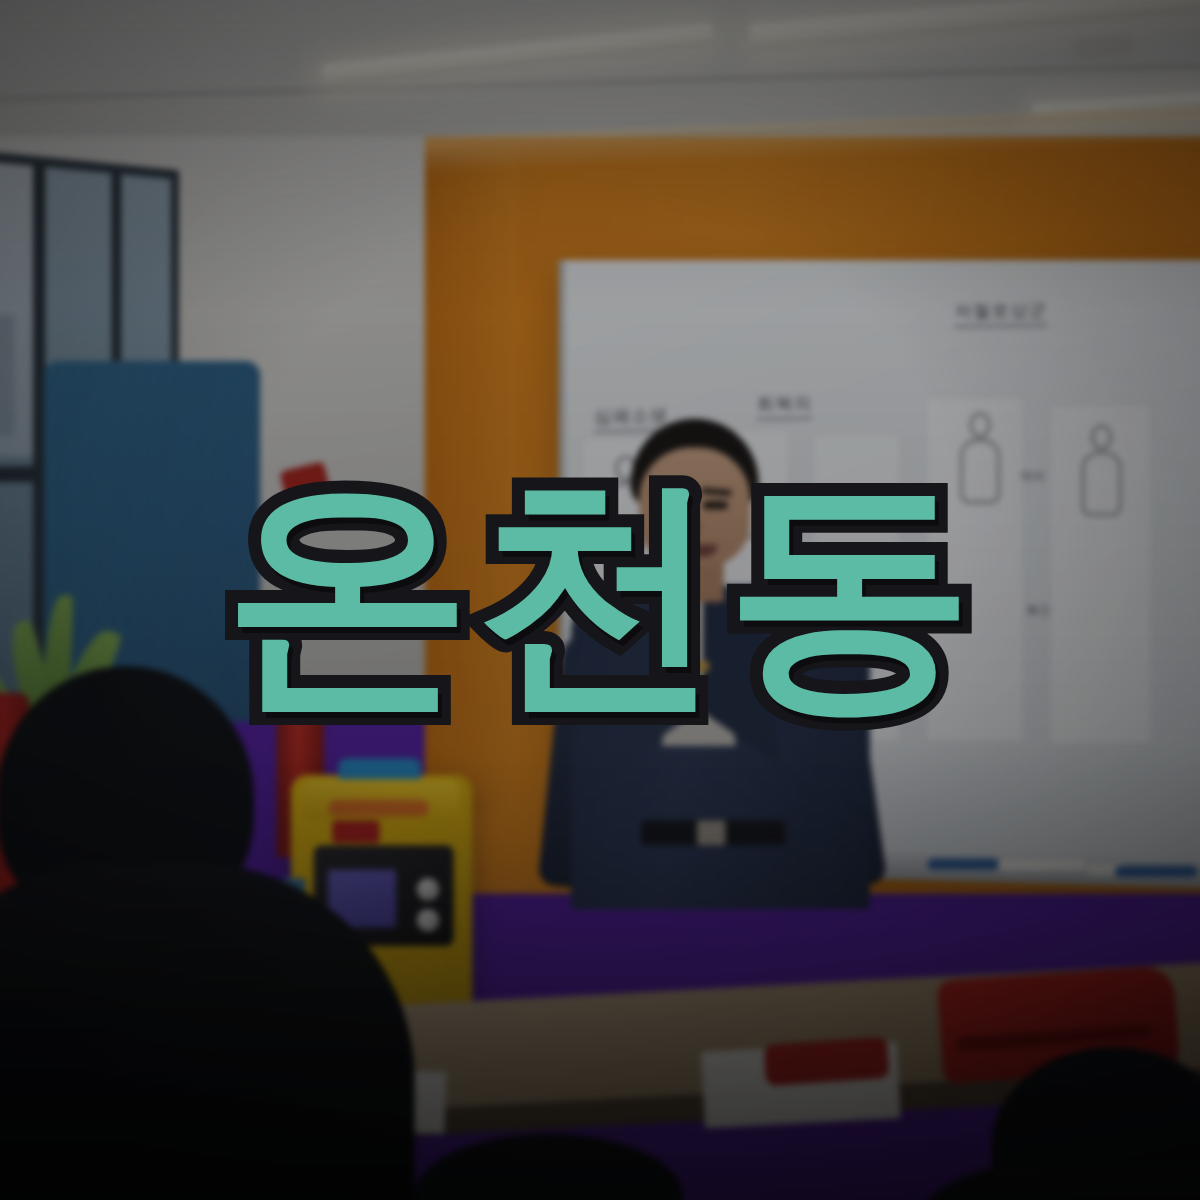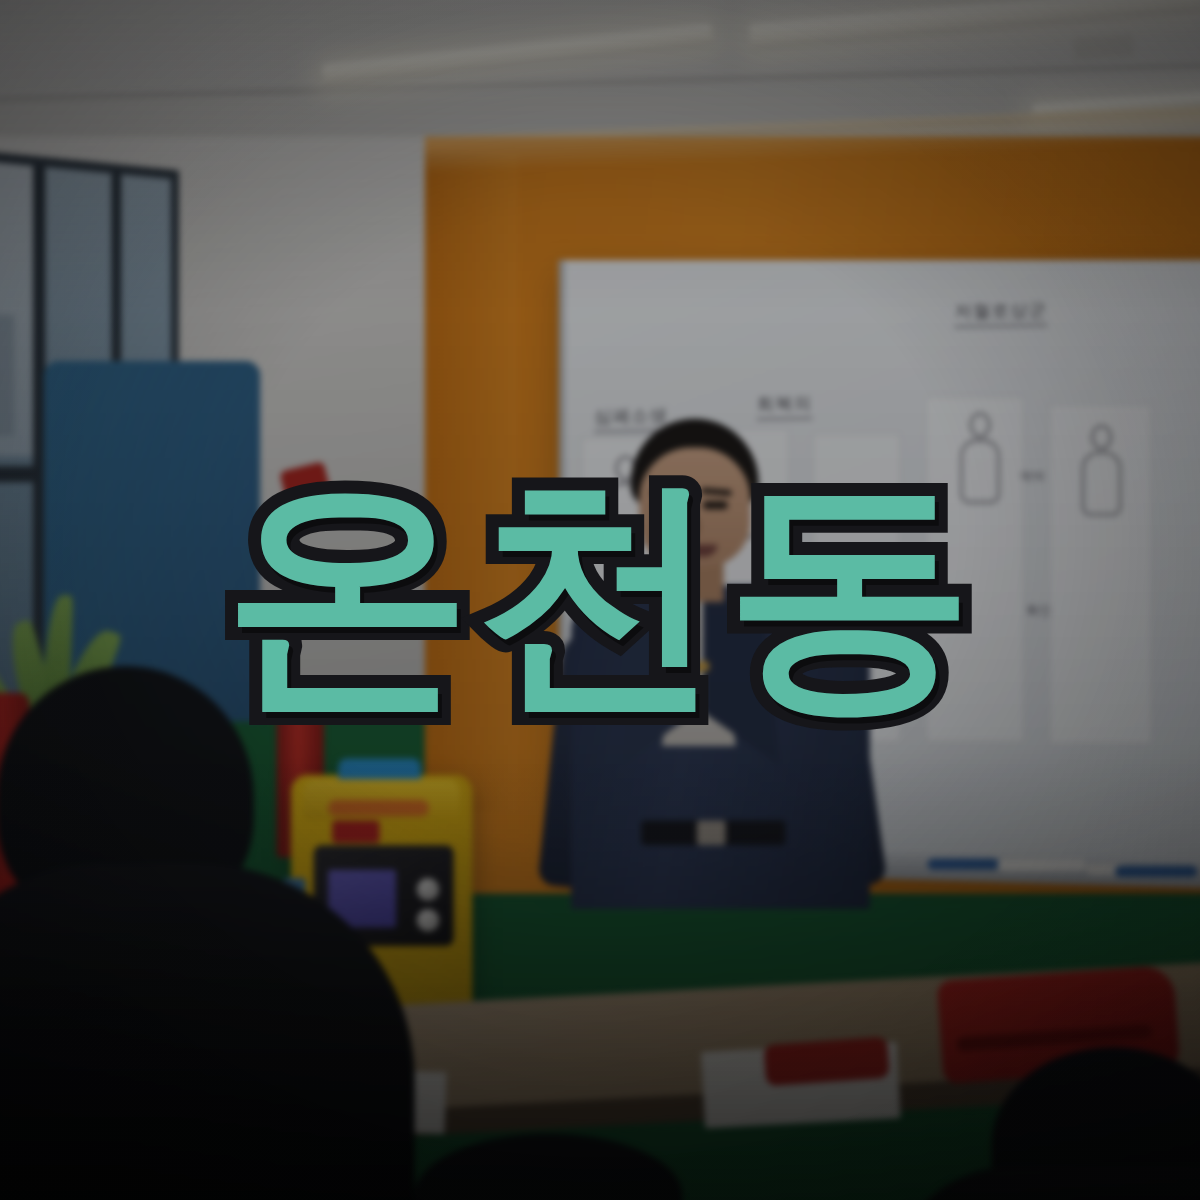--- a/index.html
+++ b/index.html
@@ -9,21 +9,21 @@
     background: #000;
   }
   * { box-sizing: border-box; }
 
   .thumb {
     position: relative;
     width: 1200px;
     height: 1200px;
     overflow: hidden;
     font-family: "Liberation Sans", "DejaVu Sans", sans-serif;
-    background: #14532d;
+    background: #4c1d95;
   }
 
   
   .photo {
     position: absolute;
     inset: 0;
     overflow: hidden;
     filter: blur(3px) saturate(0.92) brightness(0.88);
     transform: scale(1.03);
   }

